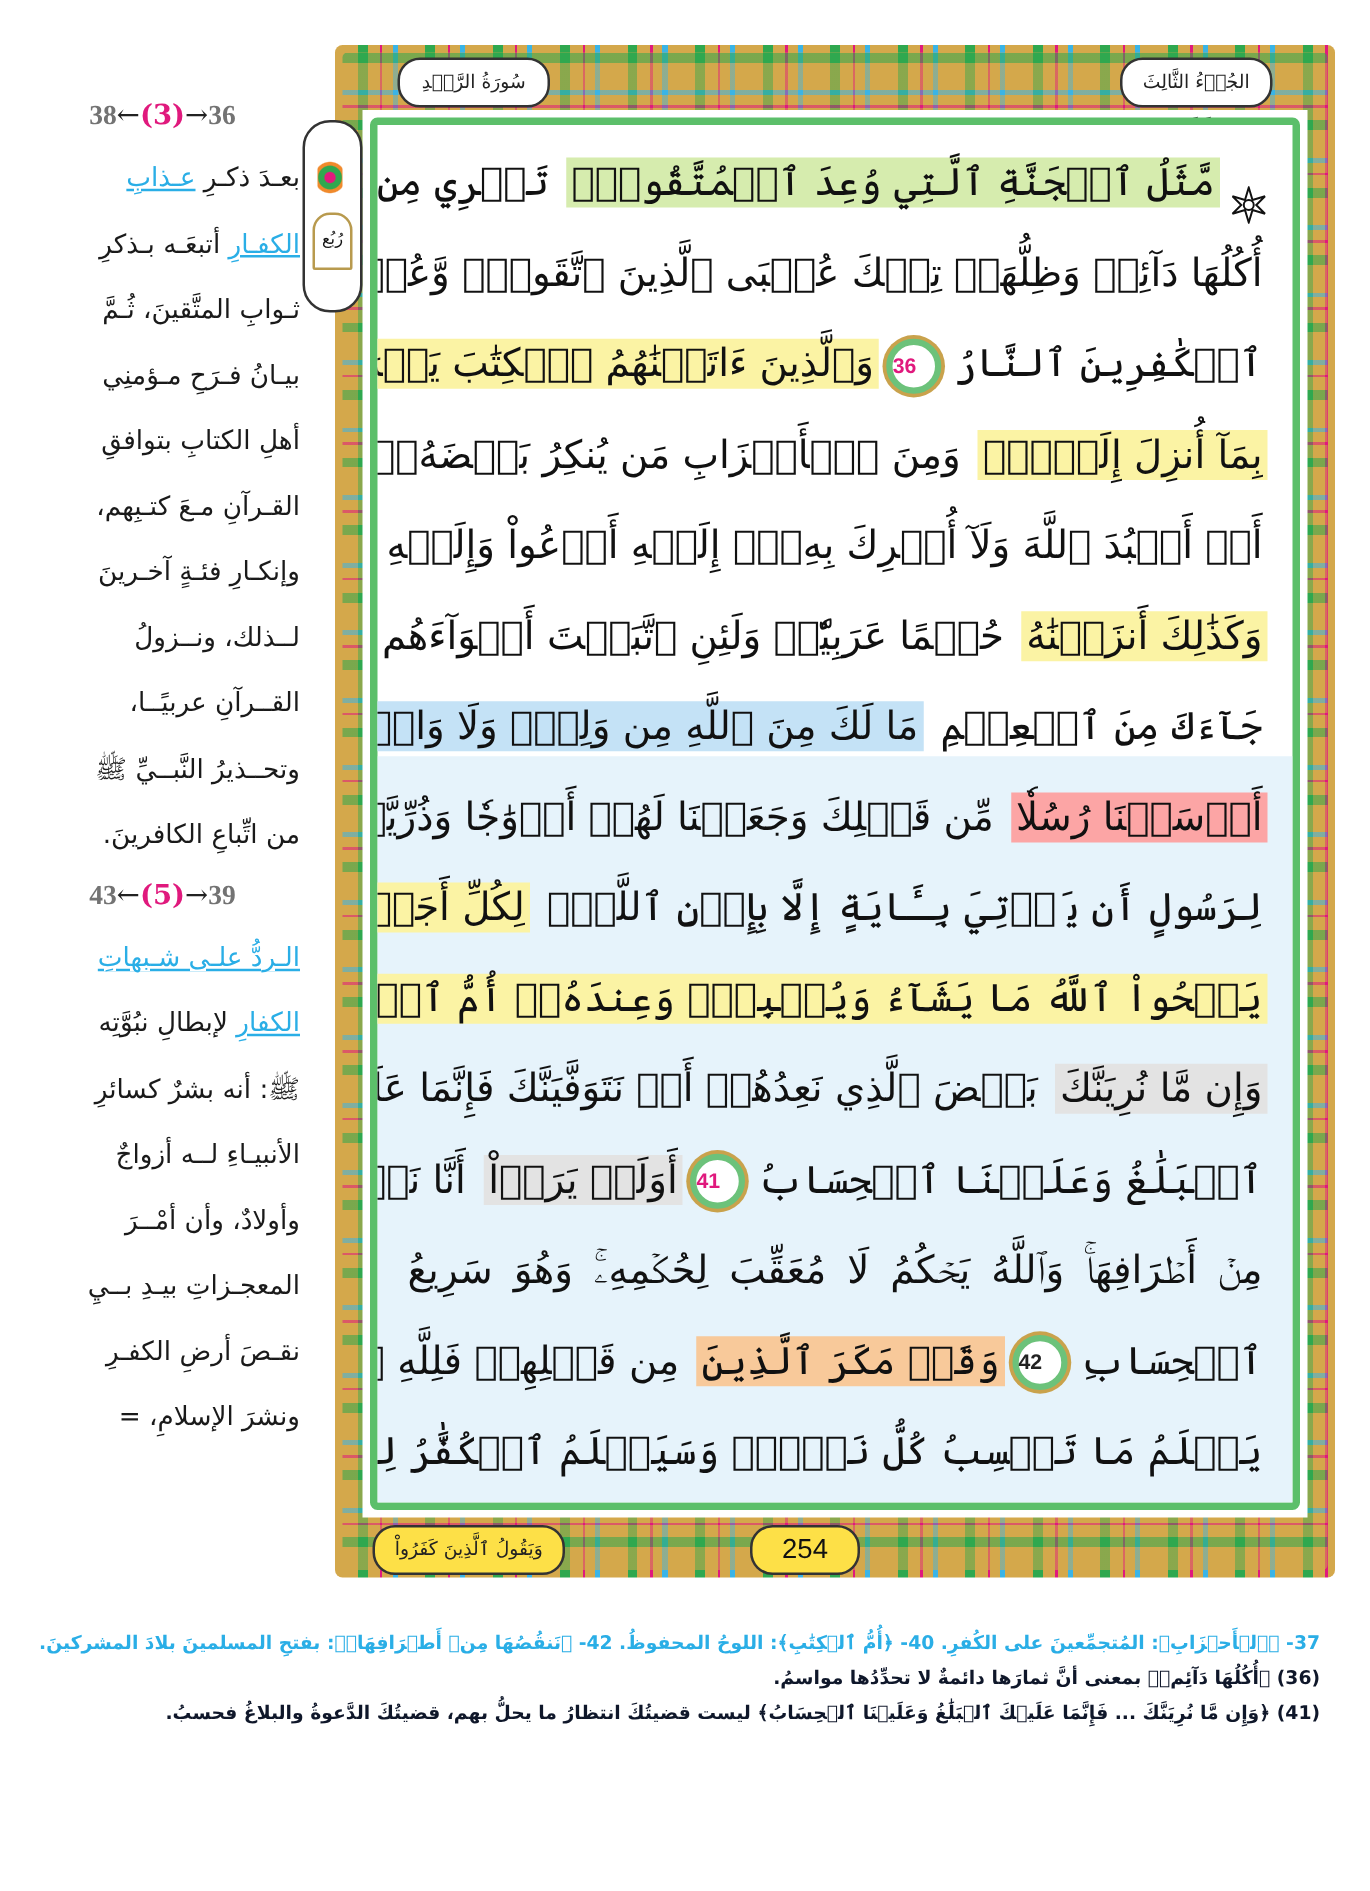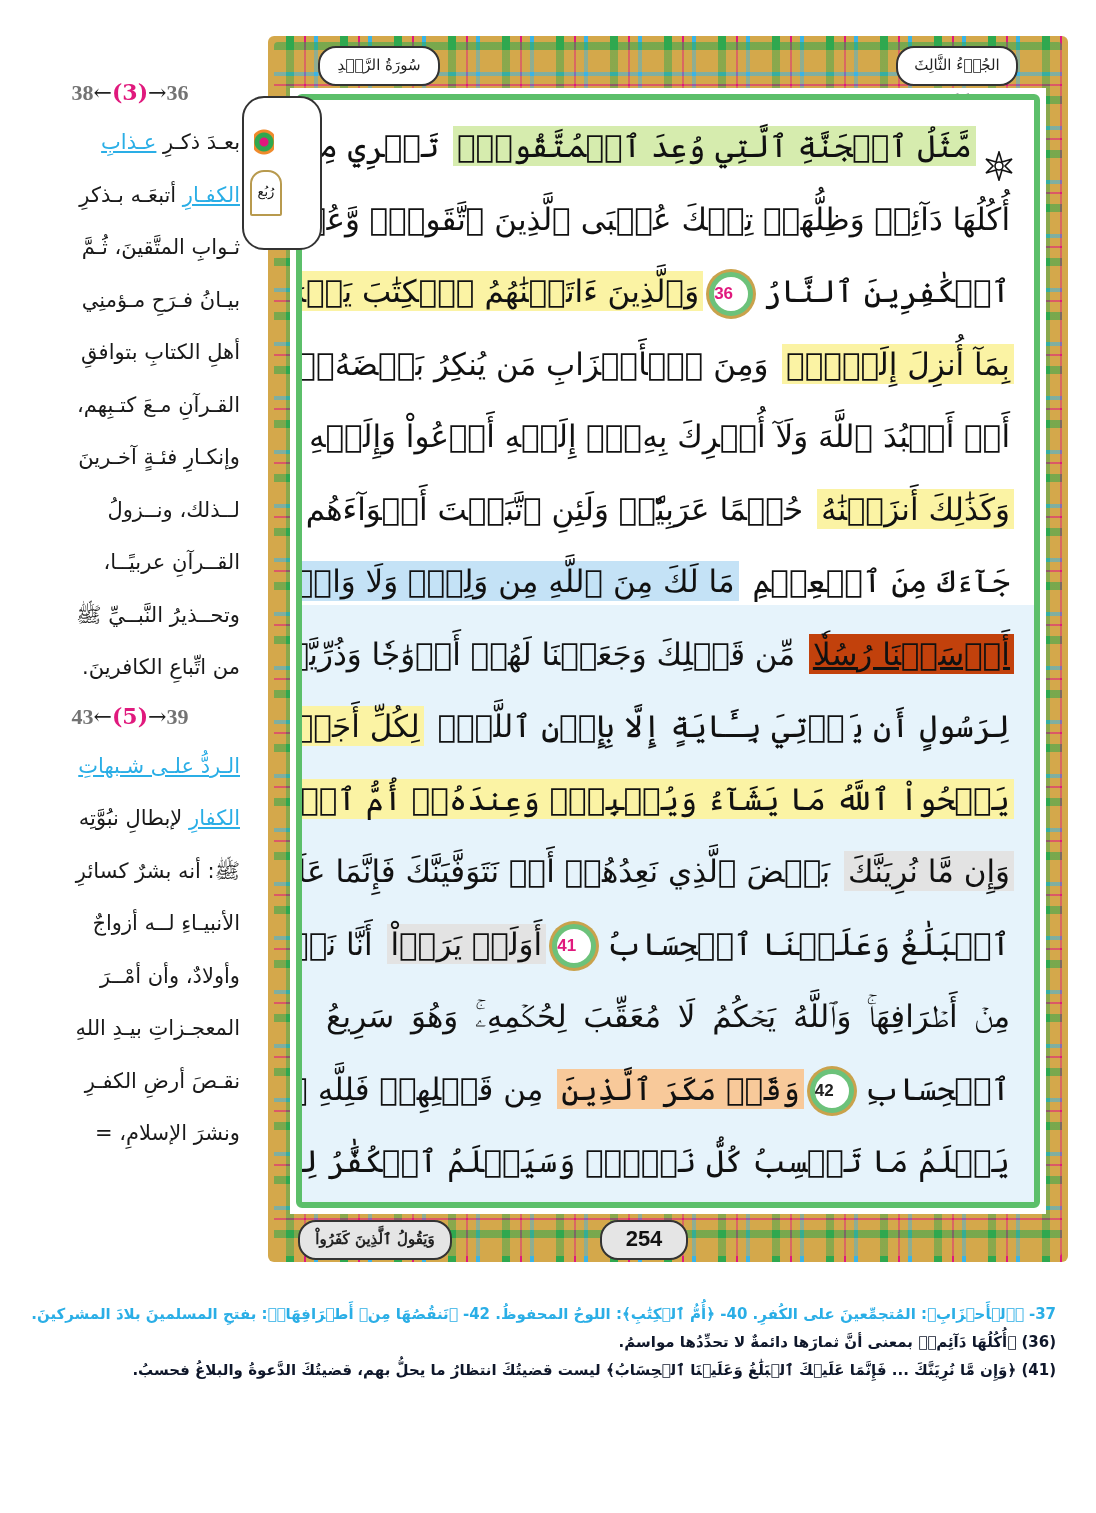--- a/index.html
+++ b/index.html
@@ -31,47 +31,47 @@
            border:6px solid #5cbf6a; border-radius:6px; background:#ffffff; overflow:hidden; }
   .frame .blue-bg { position:absolute; left:0; right:0; top:505px; bottom:0; background:#e6f3fb; }
 
   .label-box { position:absolute; top:10px; height:36px; width:118px; background:#fff; border:2px solid #333;
                border-radius:18px; text-align:center; line-height:34px; font-size:15px; color:#222;
                font-family:"DejaVu Serif", serif; direction:rtl; }
   .label-surah { left:50px; }
   .label-juz { right:50px; }
 
   .rub-box { position:absolute; left:-26px; top:60px; width:44px; height:150px; background:#fff; border:2px solid #333;
-             border-radius:22px;padding-left:32px; }
+             border-radius:22px; }
   .rub-inner { position:absolute; left:6px; top:72px; width:28px; height:42px; border:2px solid #b89a4e;
                border-radius:14px 14px 2px 2px; text-align:center; font-size:13px; line-height:40px;
                font-family:"DejaVu Serif", serif; color:#111; }
   .rub-top { position:absolute; left:10px; top:20px; width:20px; height:40px;
              background:radial-gradient(circle at 50% 60%, #e0197d 0 4px, #2fa84f 5px 9px, #f08a2c 10px 12px, transparent 13px); }
 
   .lines { position:absolute; left:20px; right:20px; top:10px; direction:rtl; }
   .qline { height:72.5px; line-height:72.5px; font-family:"DejaVu Serif", serif; font-size:31px; color:#111;
            white-space:nowrap; text-align:justify; text-align-last:justify; position:relative; }
   .seg { padding:2px 4px; }
   .hl-green { background:#d6ecae; }
   .hl-yellow { background:#fbf3a4; }
   .hl-blue { background:#c4e2f6;padding-left:37px; }
-  .hl-pink { background:#c2410c;text-decoration:underline; }
+  .hl-pink { background:#fca5a5; }
   .hl-grey { background:#e3e3e3; }
   .hl-orange { background:#f8c99a; }
 
   .ayah { display:inline-block; width:44px; height:44px; border-radius:50%; vertical-align:middle;
           background:#fff; border:5px solid #6cc27a; box-shadow:0 0 0 3px #c9a24c; text-align:center;
           line-height:34px; font-family:"Liberation Sans", sans-serif; font-size:17px; font-weight:bold; color:#222;
           margin:0 6px; box-sizing:border-box; direction:ltr; }
   .ayah.magenta { color:#e0197d; }
   .star { display:inline-block; width:30px; height:30px; vertical-align:middle; margin-left:8px; }
 
-  .bottom-box { position:absolute; bottom:2px; height:36px; background:#e5e5e5; border:2px solid #333;
-                border-radius:18px; text-align:center; line-height:34px;font-weight:bold; }
+  .bottom-box { position:absolute; bottom:2px; height:36px; background:#fde047; border:2px solid #333;
+                border-radius:18px; text-align:center; line-height:34px; }
   .catchword { left:30px; width:150px; font-family:"DejaVu Serif", serif; font-size:15px; direction:rtl; color:#222; }
   .pagenum { left:332px; width:84px; font-family:"Liberation Sans", sans-serif; font-size:22px; color:#111; }
 
   
   .notes { position:absolute; left:40px; right:40px; top:1300px; direction:rtl; text-align:right;
            font-family:"DejaVu Sans", sans-serif; font-weight:bold; }
   .note { font-size:15px; line-height:28px; white-space:nowrap; }
   .note.cyan { color:#2aaee6; }
   .note.mag { color:#0f172a; }
 </style>
@@ -97,21 +97,21 @@
     </div>
   <div class="range">
     <span class="num">43</span><span class="arr">←</span><span class="mid">(5)</span><span class="arr">→</span><span class="num">39</span>
   </div>
   <div id="side-lines-2">
       <div class="side-line"><span class="hl">الـردُّ علـى شـبهاتِ</span></div>
       <div class="side-line"><span class="hl">الكفارِ</span><span> لإبطالِ نبُوَّتِه</span></div>
       <div class="side-line"><span>ﷺ: أنه بشرٌ كسائرِ</span></div>
       <div class="side-line"><span>الأنبيـاءِ لــه أزواجٌ</span></div>
       <div class="side-line"><span>وأولادٌ، وأن أمْــرَ</span></div>
-      <div class="side-line"><span>المعجـزاتِ بيـدِ اللهِ</span></div>
+      <div class="side-line"><span>المعجـزاتِ بيـدِ بــيِ</span></div>
       <div class="side-line"><span>نقـصَ أرضِ الكفـرِ</span></div>
       <div class="side-line"><span>ونشرَ الإسلامِ، =</span></div>
     </div>
 </div>
 
 <div class="page">
   <div class="ornament-border"></div>
   <div class="frame-white"></div>
 
   <div class="label-box label-surah">سُورَةُ الرَّعۡدِ</div>

